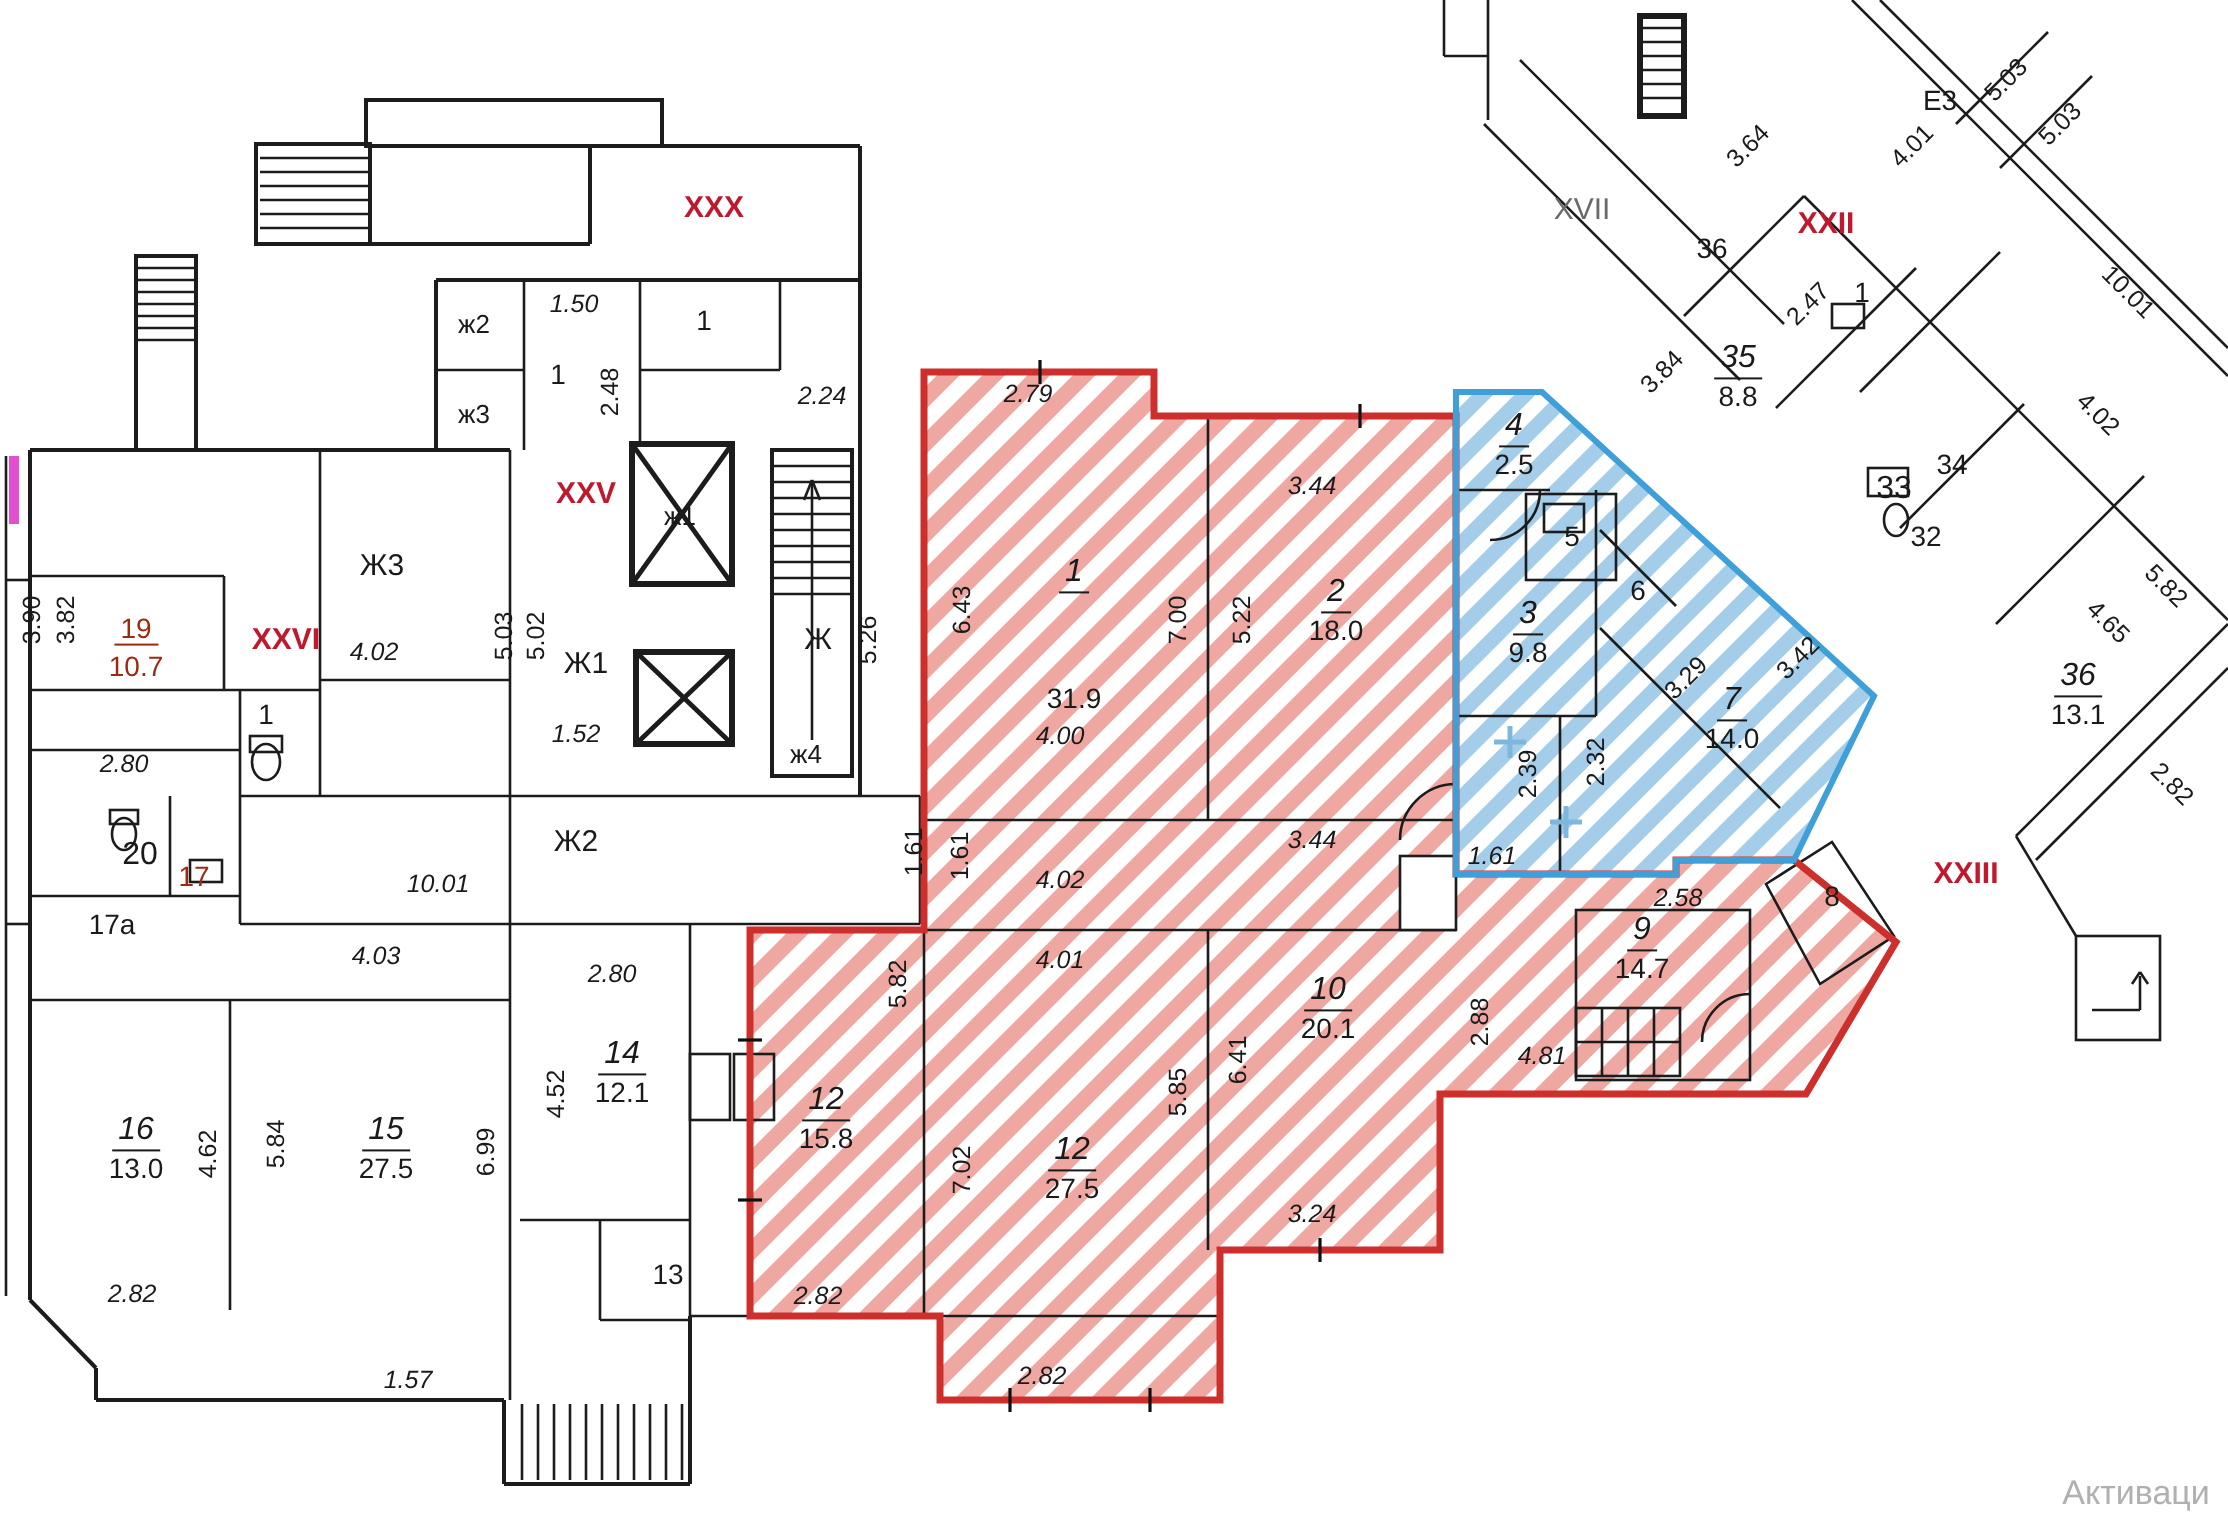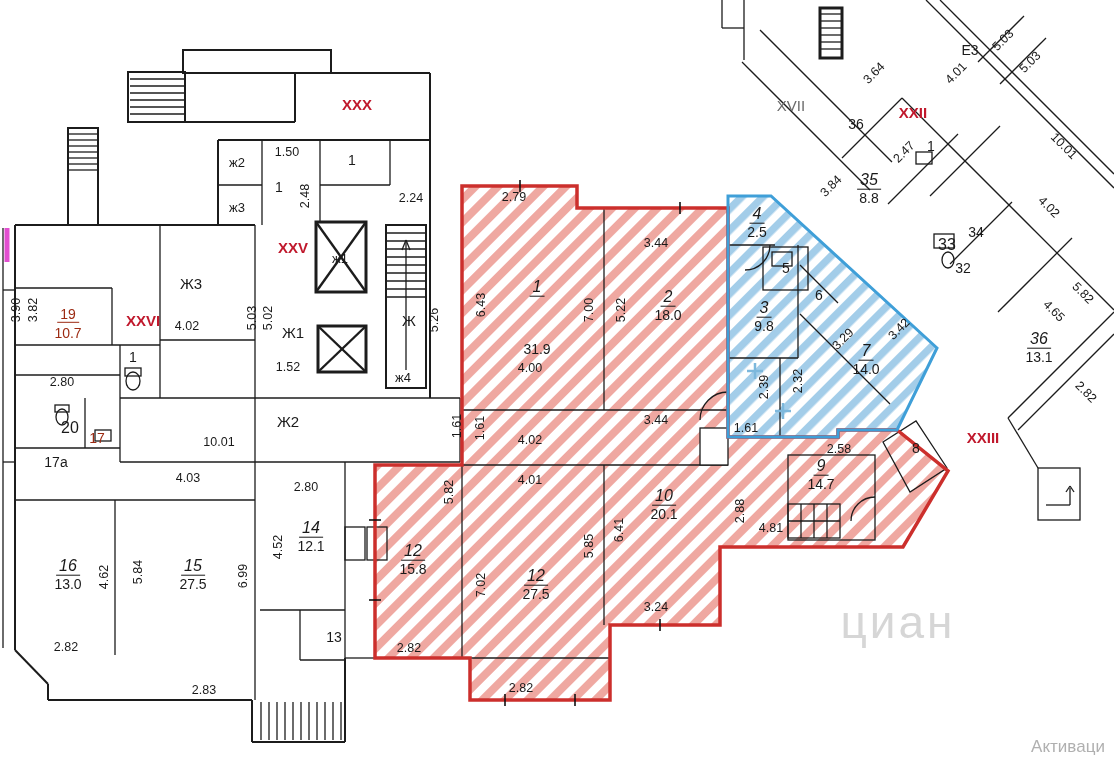--- a/index.html
+++ b/index.html
@@ -14,21 +14,21 @@
     --watermark:#cfcfcf;
   }
   html,body{margin:0;padding:0;background:#ffffff;}
   #plan{
     position:relative;width:1114px;height:760px;background:#fff;overflow:hidden;
     font-family:"Liberation Sans",sans-serif;
   }
   #plan svg{position:absolute;left:0;top:0;}
   #labels{position:absolute;left:0;top:0;width:100%;height:100%;pointer-events:none;}
   .lbl{position:absolute;transform:translate(-50%,-50%);white-space:nowrap;color:#1a1a1a;}
-  .dim{font-size:12.5px;}
+  .dim{font-size:12.5px;font-style:italic;}
   .dimv{font-size:12.5px;transform:translate(-50%,-50%) rotate(-90deg);}
   .d45{font-size:12.5px;transform:translate(-50%,-50%) rotate(-45deg);}
   .d45r{font-size:12.5px;transform:translate(-50%,-50%) rotate(45deg);}
   .num{font-size:16px;border-bottom:1.4px solid currentColor;padding:0 3px;line-height:1.1;font-style:italic;}
   .area{font-size:14px;}
   .numr{font-size:14px;color:var(--room-red);border-bottom:1.4px solid currentColor;padding:0 3px;line-height:1.1;}
   .arear{font-size:14px;color:var(--room-red);}
   .plainr{font-size:14px;color:var(--room-red);}
   .roman{font-size:15px;font-weight:bold;color:var(--roman-red);}
   .romanb{font-size:15px;color:#6a6a6a;}
@@ -313,21 +313,21 @@
       <div class="lbl area" style="left: 311px; top: 546px;">12.1</div>
       <div class="lbl dimv" style="left: 278px; top: 547px;">4.52</div>
       <div class="lbl dimv" style="left: 243px; top: 576px;">6.99</div>
       <div class="lbl dimv" style="left: 138px; top: 572px;">5.84</div>
       <div class="lbl dimv" style="left: 104px; top: 577px;">4.62</div>
       <div class="lbl num" style="left: 68px; top: 566px;">16</div>
       <div class="lbl area" style="left: 68px; top: 584px;">13.0</div>
       <div class="lbl num" style="left: 193px; top: 566px;">15</div>
       <div class="lbl area" style="left: 193px; top: 584px;">27.5</div>
       <div class="lbl dim" style="left: 66px; top: 647px;">2.82</div>
-      <div class="lbl dim" style="left: 204px; top: 690px;">2.83</div>
+      <div class="lbl dim" style="left: 204px; top: 690px;">1.57</div>
       <div class="lbl plain" style="left: 334px; top: 637px;">13</div>
       <div class="lbl dim" style="left: 514px; top: 197px;">2.79</div>
       <div class="lbl dimv" style="left: 481px; top: 305px;">6.43</div>
       <div class="lbl num" style="left: 537px; top: 287px;">1</div>
       <div class="lbl area" style="left: 537px; top: 305px; margin-top: 44px;">31.9</div>
       <div class="lbl dimv" style="left: 589px; top: 310px;">7.00</div>
       <div class="lbl dimv" style="left: 621px; top: 310px;">5.22</div>
       <div class="lbl dim" style="left: 656px; top: 243px;">3.44</div>
       <div class="lbl num" style="left: 668px; top: 297px;">2</div>
       <div class="lbl area" style="left: 668px; top: 315px;">18.0</div>
@@ -384,16 +384,15 @@
       <div class="lbl d45r" style="left: 1049px; top: 207px;">4.02</div>
       <div class="lbl plain" style="left: 976px; top: 232px;">34</div>
       <div class="lbl small" style="left: 947px; top: 245px;">33</div>
       <div class="lbl plain" style="left: 963px; top: 268px;">32</div>
       <div class="lbl d45r" style="left: 1083px; top: 293px;">5.82</div>
       <div class="lbl d45r" style="left: 1054px; top: 311px;">4.65</div>
       <div class="lbl num" style="left: 1039px; top: 339px;">36</div>
       <div class="lbl area" style="left: 1039px; top: 357px;">13.1</div>
       <div class="lbl d45r" style="left: 1086px; top: 392px;">2.82</div>
       <div class="lbl roman" style="left: 983px; top: 437px;">XXIII</div>
-      <div class="lbl wm" style="left: 898px; top: 622px;">циан</div>
       <div class="lbl wms" style="left: 1068px; top: 747px;">Активаци</div>
     </div>
 </div>
 
 </body></html>

